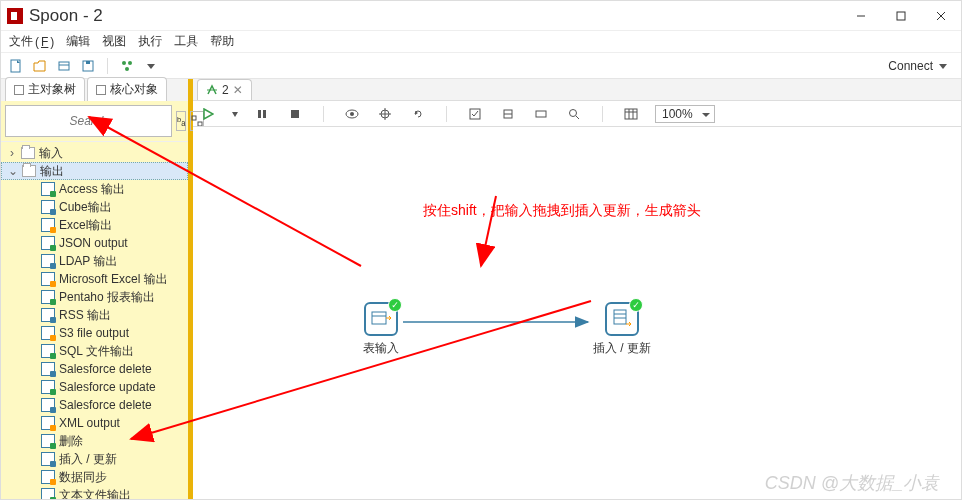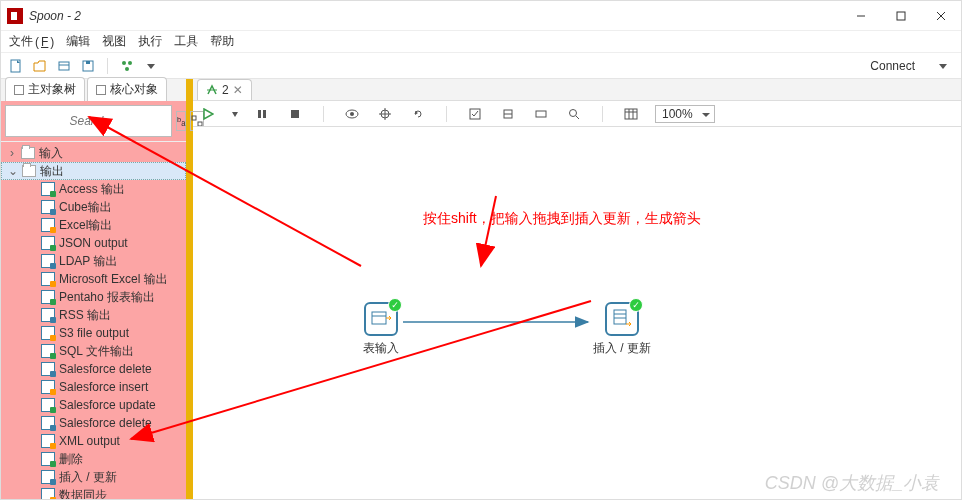--- a/index.html
+++ b/index.html
@@ -29,21 +29,21 @@
   display: inline-block;
   position: relative;
 }
 .titlebar-icon::after {
   content: "";
   position: absolute;
   left: 4px; top: 4px;
   width: 6px; height: 8px;
   background: #fff;
 }
-.titlebar-title { font-size: 12px; color: #333; font-style: italic; }
+.titlebar-title { font-size: 17px; color: #333; }
 .win-controls { display: flex; gap: 12px; }
 .win-btn { width: 28px; height: 20px; display: flex; align-items: center; justify-content: center; cursor: pointer; }
 .menubar {
   height: 22px;
   display: flex;
   padding: 0 8px;
   gap: 12px;
   font-size: 12px;
   color: #333;
   border-bottom: 1px solid #eee;
@@ -60,34 +60,34 @@
 }
 .tbtn {
   width: 18px; height: 18px;
   display: flex; align-items: center; justify-content: center;
   cursor: pointer;
   color: #4a6;
 }
 .tsep { width: 1px; height: 16px; background: #ddd; margin: 0 4px; }
 .connect {
   margin-left: auto;
-  display: flex; align-items: center; gap: 24px;
+  display: flex; align-items: center; gap: 6px;
   padding-right: 8px;
   cursor: pointer;
 }
 .body-area {
   display: flex;
   height: calc(500px - 30px - 22px - 26px);
 }
 .sidebar {
   width: 192px;
-  border-right: 7px solid #eab308;
+  border-right: 5px solid #eab308;
   display: flex;
   flex-direction: column;
-  background: #fca5a5;
+  background: #fef9c3;
 }
 .tabrow {
   display: flex;
   height: 22px;
   align-items: flex-end;
   padding: 0 4px;
   gap: 2px;
   background: #f3f3f3;
 }
 .tab {
@@ -256,21 +256,20 @@
   border: 1px solid #fff;
   display:flex;align-items:center;justify-content:center;
   color:#fff;font-size:9px;
 }
 .step-label { font-size: 12px; color: #333; text-align: center; }
 .annotation {
   position: absolute;
   color: #ff0000;
   font-size: 14px;
   white-space: nowrap;
-  margin-top: 8px;
 }
 .watermark {
   position: absolute;
   right: 22px; bottom: 4px;
   font-size: 18px;
   color: rgba(120,120,120,0.35);
   font-style: italic;
 }
 svg.overlay {
   position: absolute;
@@ -432,24 +431,20 @@
           </div>
           <div class="tree-node leaf">
             <span class="leaf-icon green"></span>
             <span>SQL 文件输出</span>
           </div>
           <div class="tree-node leaf">
             <span class="leaf-icon blue"></span>
             <span>Salesforce delete</span>
           </div>
           <div class="tree-node leaf">
-            <span class="leaf-icon "></span>
-            <span>Salesforce insert</span>
-          </div>
-          <div class="tree-node leaf">
             <span class="leaf-icon green"></span>
             <span>Salesforce update</span>
           </div>
           <div class="tree-node leaf">
             <span class="leaf-icon blue"></span>
             <span>Salesforce delete</span>
           </div>
           <div class="tree-node leaf">
             <span class="leaf-icon "></span>
             <span>XML output</span>

